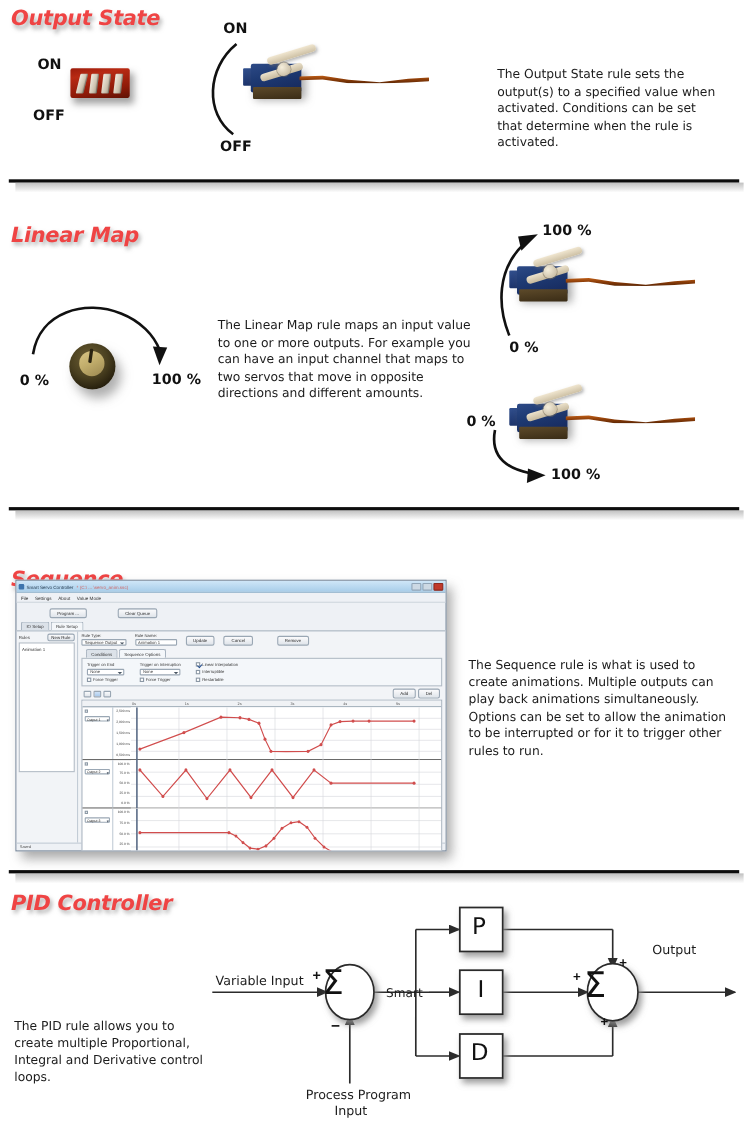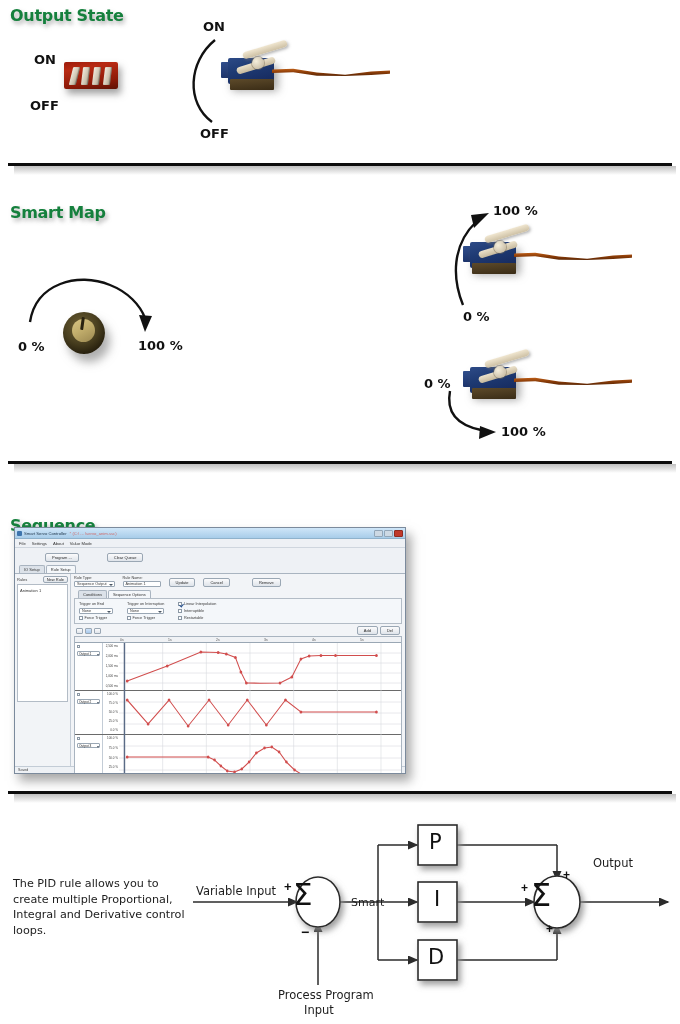--- a/index.html
+++ b/index.html
@@ -11,25 +11,26 @@
     color:#1a1a1a;
     overflow:hidden;
   }
   .page { position:absolute; inset:0; }
 
   
   .section-title {
     position:absolute;
     font-family:"DejaVu Sans","Liberation Sans",sans-serif;
     font-weight:bold;
-    font-size:16px;
+    font-size:19px;
     letter-spacing:-0.3px;
-    color:#15803d;
+    color:#ef4444;
     text-shadow: 2px 3px 4px rgba(150,150,150,0.75);
     white-space:nowrap;
+    font-style:italic;
   }
 
   
   .divider {
     position:absolute;
     left:8px; right:8px;
     height:3px;
     background:#0d0d0d;
   }
   .divider::after{
@@ -286,42 +287,44 @@
   <div class="servo" style="left:228px; top:48px;">
     <div class="tab-l"></div>
       <div class="body"></div>
       <div class="base"></div>
     <div class="wire"></div>
       <div class="horn"></div>
       <div class="horn2"></div>
       <div class="hub"></div>
   </div>
 
+  <div class="body-copy" style="left:452px; top:60px; width:205px;">The Output State rule sets the output(s) to a specified value when activated. Conditions can be set that determine when the rule is activated.</div>
 
   <div class="divider" style="top:163px;"></div>
 
-  <div class="section-title" style="left:10px; top:203px;">Smart Map</div>
+  <div class="section-title" style="left:10px; top:203px;">Linear Map</div>
 
   <svg class="svg-layer" width="680" height="1024">
 
     <path d="M 30 322 C 36 283, 78 272, 110 285 C 128 292, 140 305, 145 318" stroke="#111" stroke-width="2.4" fill="none"></path>
     <polygon points="145,332 139,315 152,316" fill="#111"></polygon>
 
     <path d="M 463 305 C 452 278, 452 245, 476 222" stroke="#111" stroke-width="2.4" fill="none"></path>
     <polygon points="489,213 474,228 471,215" fill="#111"></polygon>
 
     <path d="M 450 391 C 446 412, 457 425, 481 430" stroke="#111" stroke-width="2.4" fill="none"></path>
     <polygon points="496,432 479,439 480,426" fill="#111"></polygon>
   </svg>
 
   <div class="tag" style="left:18px; top:339px;">0 %</div>
   <div class="tag" style="left:138px; top:338px;">100 %</div>
 
   <div class="knob" style="left:63px; top:312px;"></div>
 
+  <div class="body-copy" style="left:198px; top:288px; width:230px;">The Linear Map rule maps an input value to one or more outputs. For example you can have an input channel that maps to two servos that move in opposite directions and different amounts.</div>
 
   <div class="tag" style="left:493px; top:203px;">100 %</div>
   <div class="tag" style="left:463px; top:309px;">0 %</div>
 
   <div class="servo" style="left:470px; top:232px;">
     <div class="tab-l"></div>
       <div class="body"></div>
       <div class="base"></div>
     <div class="wire"></div>
       <div class="horn"></div>
@@ -605,25 +608,27 @@
             </div>
           </div>
         </div>
 
       </div>
     </div>
 
     <div class="statusbar">Saved</div>
   </div>
 
+  <div class="body-copy" style="left:426px; top:597px; width:235px;">The Sequence rule is what is used to create animations. Multiple outputs can play back animations simultaneously. Options can be set to allow the animation to be interrupted or for it to trigger other rules to run.</div>
 
   <div class="divider" style="top:791px;"></div>
 
-
-  <div class="body-copy" style="left:13px; top:876px; width:180px;">The PID rule allows you to create multiple Proportional, Integral and Derivative control loops.</div>
+  <div class="section-title" style="left:10px; top:810px;">PID Controller</div>
+
+  <div class="body-copy" style="left:13px; top:925px; width:180px;">The PID rule allows you to create multiple Proportional, Integral and Derivative control loops.</div>
 
   <svg class="svg-layer" width="680" height="1024">
     <defs>
       <marker id="ah" markerWidth="7" markerHeight="7" refX="6" refY="3" orient="auto">
         <path d="M0,0 L7,3 L0,6 z" fill="#2b2b2b"></path>
       </marker>
       <filter id="softshadow" x="-50%" y="-50%" width="220%" height="220%">
         <feDropShadow dx="3" dy="4" stdDeviation="3" flood-color="#8d8d8d" flood-opacity="0.85"></feDropShadow>
       </filter>
     </defs>

